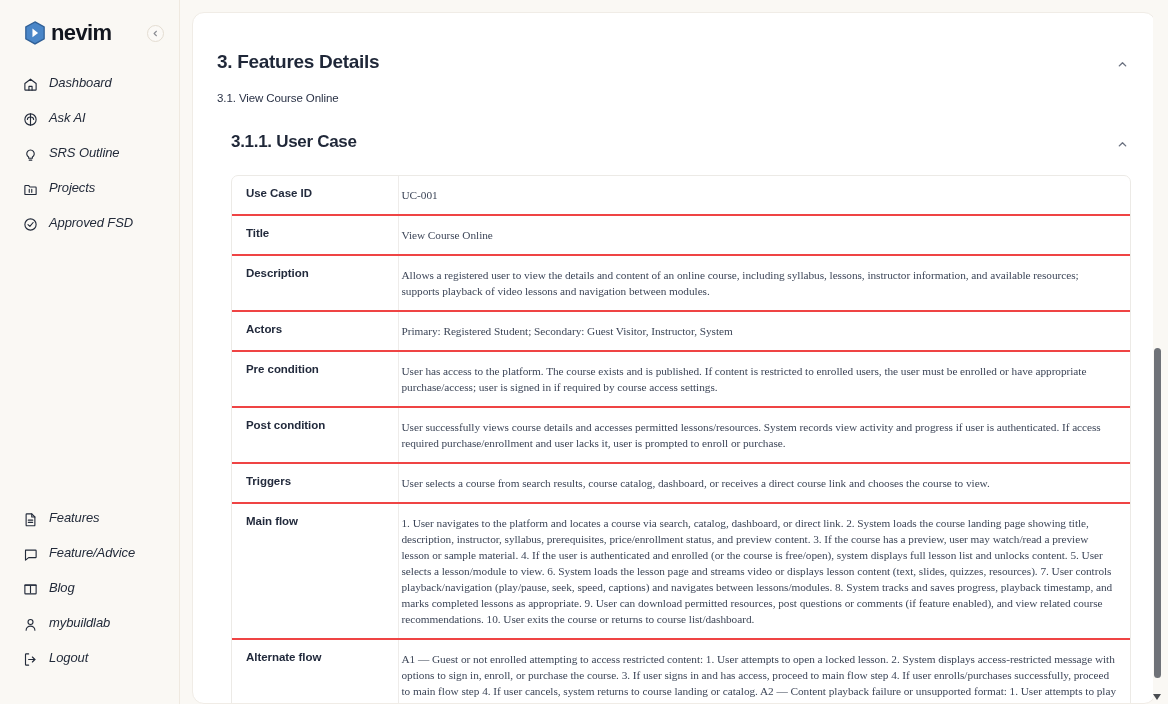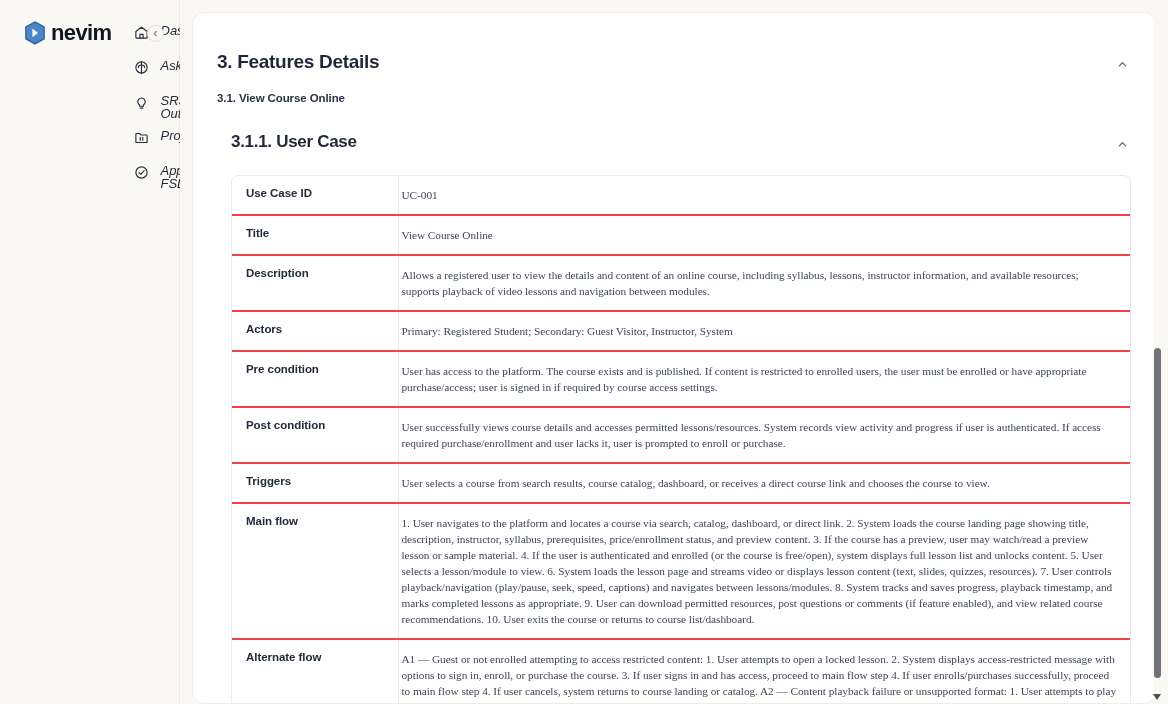--- a/index.html
+++ b/index.html
@@ -15,20 +15,21 @@
     background: #faf8f4;
     position: relative;
   }
 
   
   .sidebar {
     width: 180px;
     height: 704px;
     background: #faf8f4;
     display: flex;
+    flex-direction: column;
     position: relative;
     flex: 0 0 180px;
     border-right: 1px solid #efe9e0;
   }
   .sidebar-top { padding-top: 14px; }
   .brand {
     display: flex;
     align-items: center;
     gap: 5px;
     padding: 0 0 0 24px;
@@ -106,21 +107,21 @@
   }
   .chevron-btn {
     width: 18px; height: 18px;
     display: flex; align-items: center; justify-content: center;
     cursor: pointer; flex: 0 0 18px;
     margin-top: 4px;
   }
   .chevron-btn svg { width: 11px; height: 11px; }
   .sub-title {
     font-size: 11.5px;
-    font-weight: 700;
+    font-weight: 400;
     color: #2a3246;
     margin-top: 18px;
     letter-spacing: -0.1px;
   }
   .sub-sec-head {
     display: flex;
     align-items: flex-start;
     justify-content: space-between;
     margin-top: 28px;
     padding-left: 14px;

